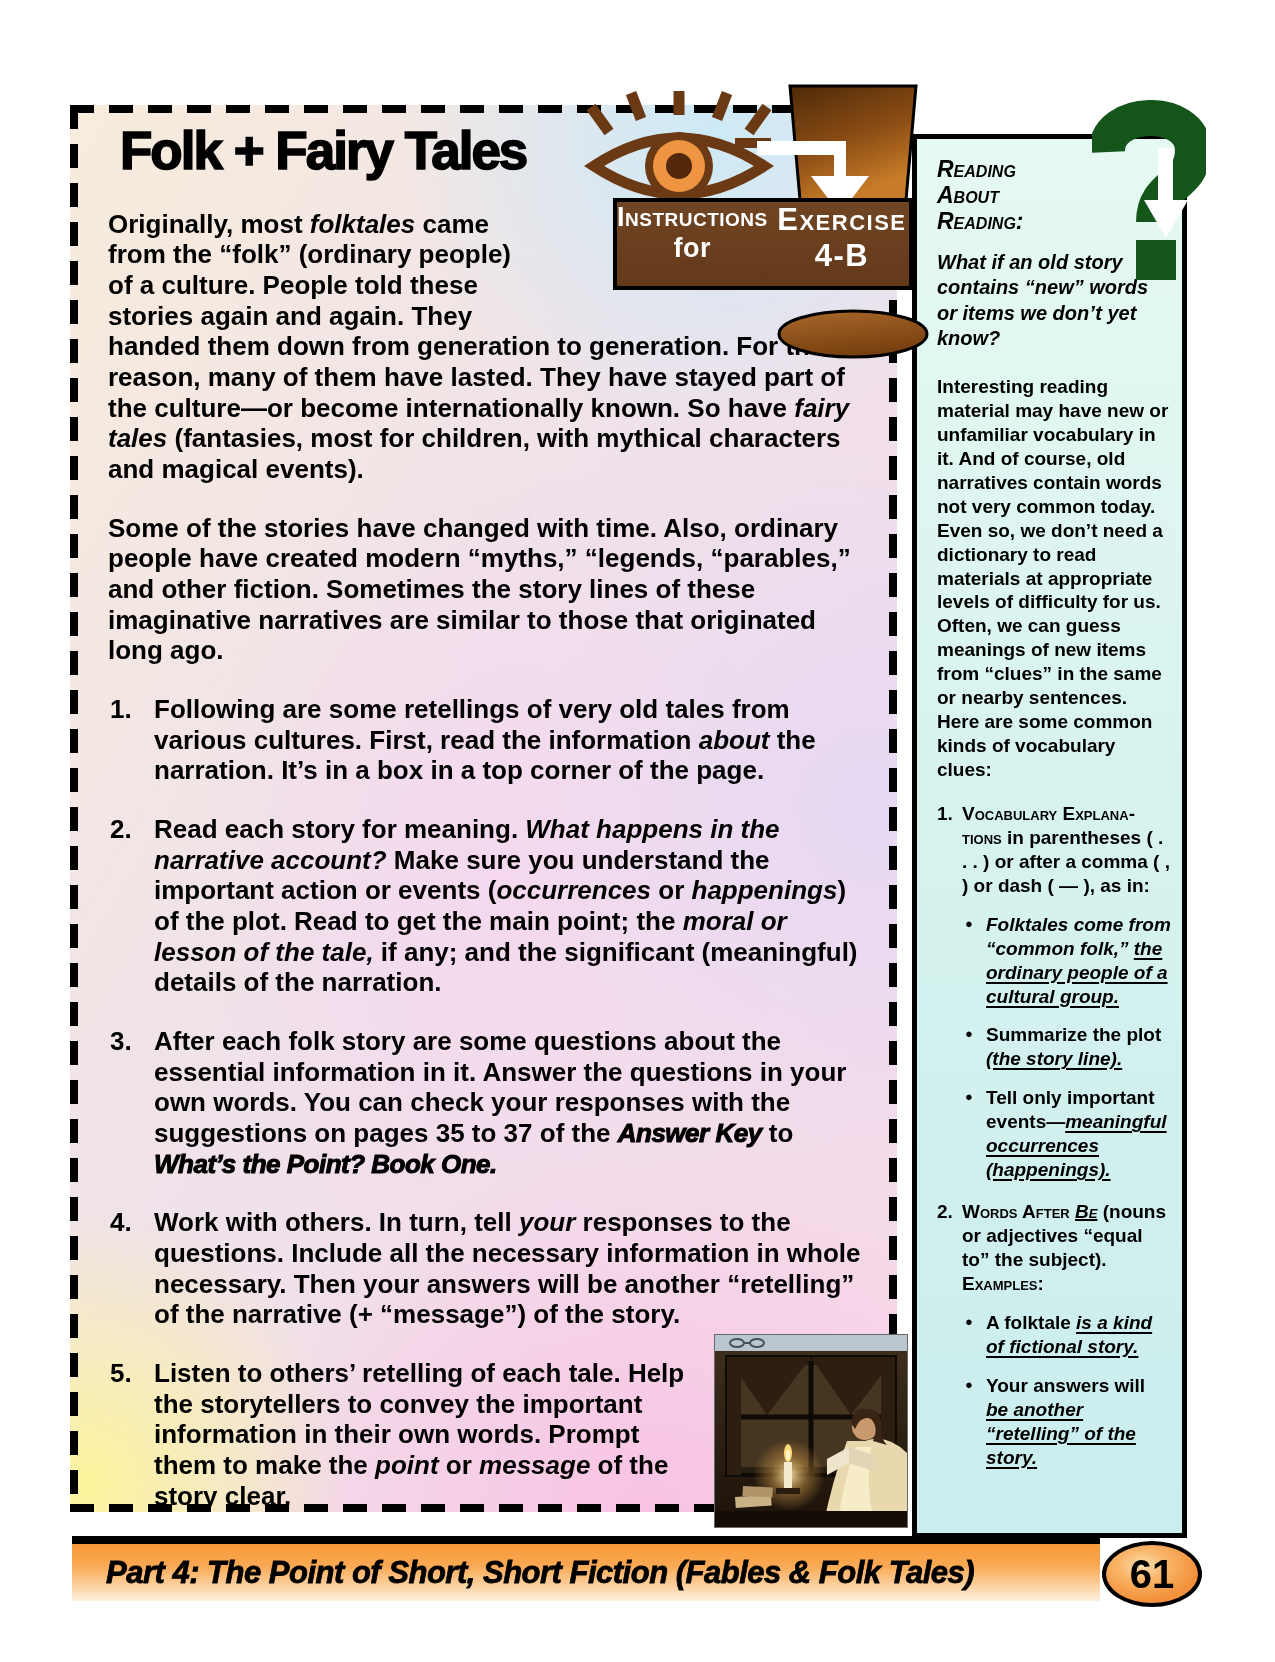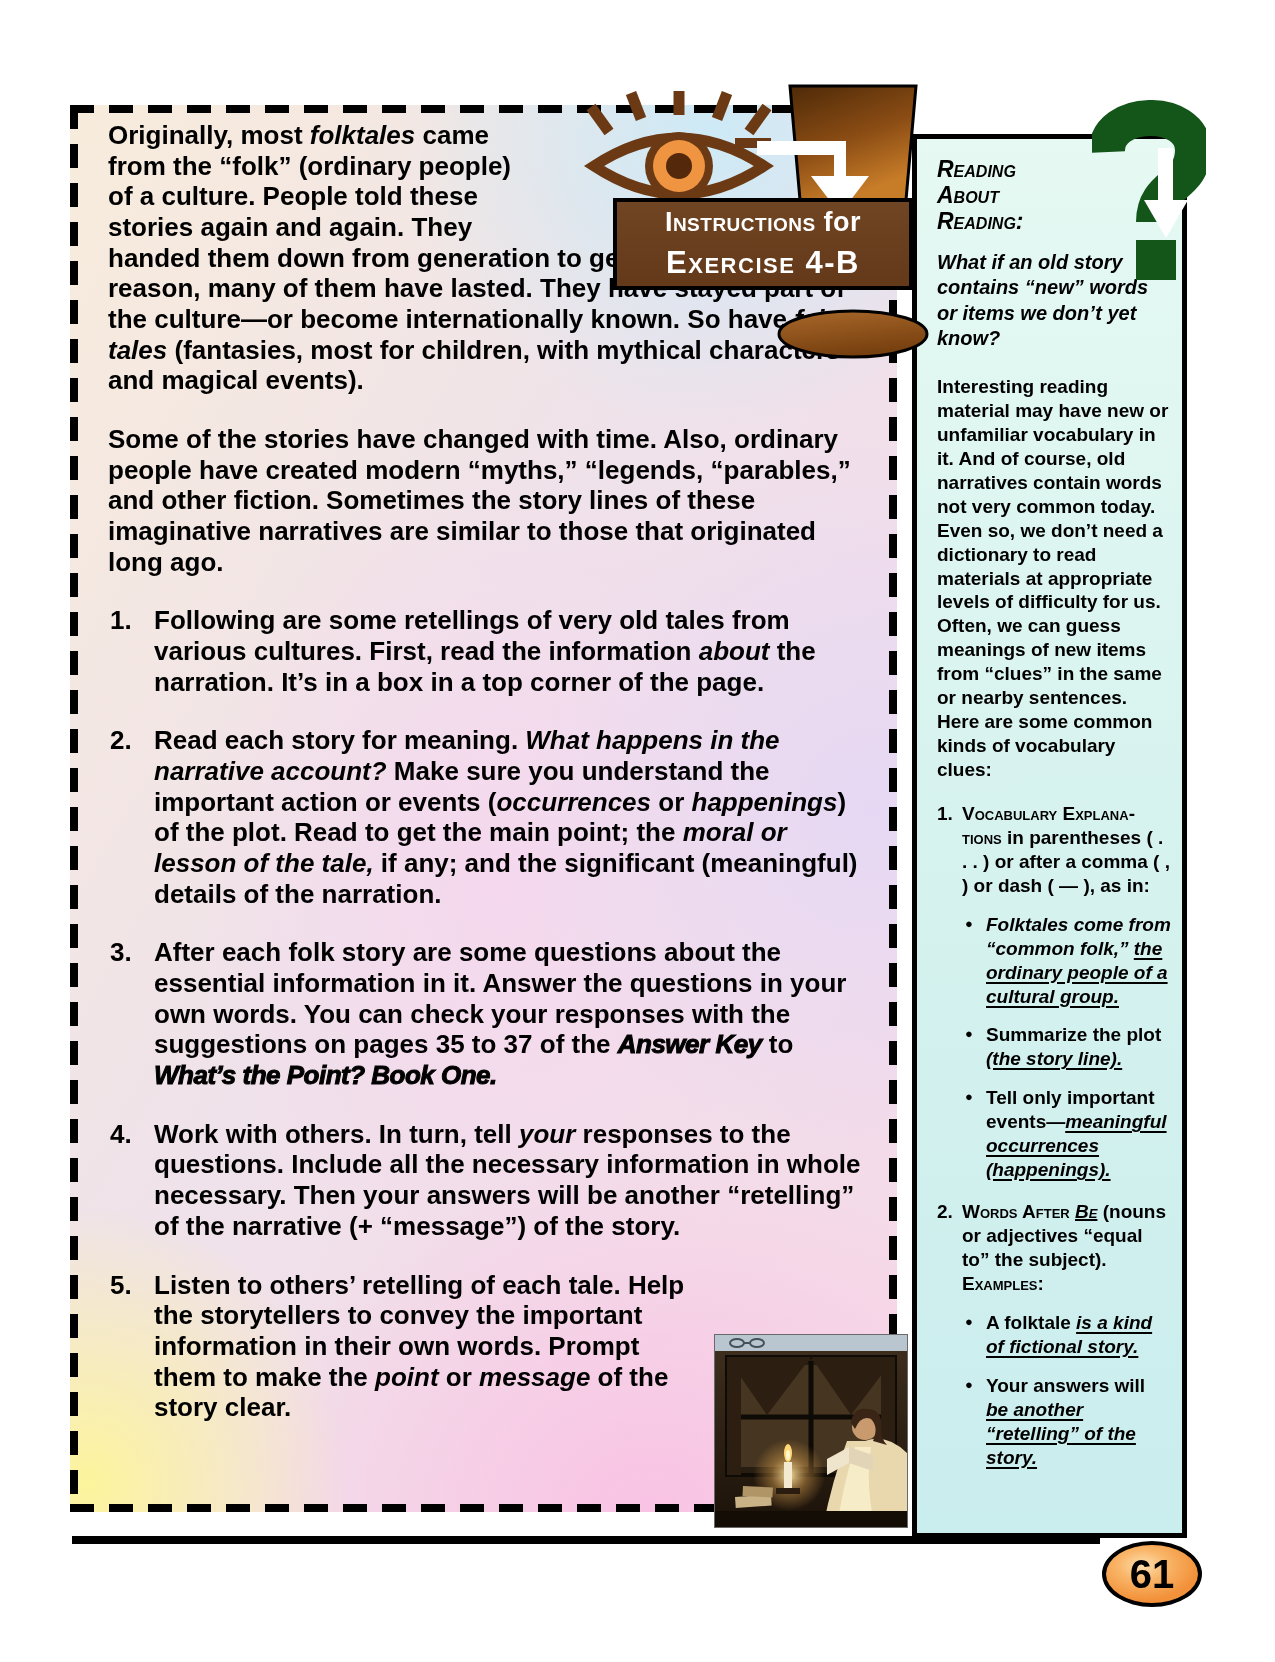--- a/index.html
+++ b/index.html
@@ -34,21 +34,21 @@
   .rt-i{font-style:italic;}
   .rt-iu{font-style:italic;text-decoration:underline;text-underline-offset:3px;text-decoration-thickness:2px;}
   .rt-sc{font-variant:small-caps;}
   .rt-sciu{font-variant:small-caps;font-style:italic;text-decoration:underline;text-decoration-thickness:2px;}
   .rt-h{font-weight:900;font-style:italic;letter-spacing:-0.5px;-webkit-text-stroke:1px #000;}
 
   
   .instructions{position:absolute;left:613px;top:198px;width:300px;height:92px;z-index:6;
       background:linear-gradient(180deg,#6f4523 0%,#64391a 100%);border:4px solid #000;
       box-sizing:border-box;color:#fff;text-align:center;
-      display:flex;flex-direction:column;justify-content:center;gap:7px;}
+      display:flex;flex-direction:row;justify-content:center;gap:7px;}
   .instr-line1{font-size:27px;font-weight:bold;letter-spacing:0.5px;}
   .instr-line2{font-size:31px;font-weight:bold;letter-spacing:1.5px;}
 
   
   .eye-svg{position:absolute;left:578px;top:90px;z-index:5;}
   .funnel-svg{position:absolute;left:735px;top:84px;z-index:5;}
   .qmark-svg{position:absolute;left:1092px;top:100px;z-index:8;}
 
   
   .sidebar{position:absolute;left:912px;top:134px;width:275px;height:1404px;z-index:2;
@@ -86,20 +86,21 @@
 
 <div class="canvas">
 
   <div class="main-box"></div>
   <div class="dash-h" style="left:70px;top:105px;width:827px;"></div>
   <div class="dash-h" style="left:70px;top:1504px;width:827px;"></div>
   <div class="dash-v" style="left:70px;top:105px;height:1407px;"></div>
   <div class="dash-v" style="left:889px;top:105px;height:1407px;"></div>
 
   <div class="main-content">
+    <div class="page-title">Folk + Fairy Tales</div>
 
     <div class="spacer-instructions"></div>
     <p class="para"><span>Originally, most </span><span class="rt-i">folktales</span><span> came from the “folk” (ordinary people) of a culture. People told these stories again and again. They handed them down from generation to generation. For this reason, many of them have lasted. They have stayed part of the culture—or become internationally known.  So have </span><span class="rt-i">fairy tales</span><span> (fantasies, most for children, with mythical characters and magical events).</span></p>
     <p class="para"><span>Some of the stories have changed with time. Also, ordinary people have created modern “myths,” “legends, “parables,” and other fiction. Sometimes the story lines of these imaginative narratives are similar to those that originated long ago.</span></p>
 
     <div class="li">
       <span class="num">1.</span>
       <span class="li-text"><span>Following are some retellings of very old tales from various cultures. First, read the information </span><span class="rt-i">about</span><span> the narration. It’s in a box in a top corner of the page.</span></span>
     </div>
     <div class="li">
@@ -242,17 +243,20 @@
       <polygon points="134,112 158,120 158,136 134,128" fill="#e2d4b6"></polygon>
     </g>
     <g>
       <rect x="20" y="162" width="36" height="11" fill="#c9b286" transform="rotate(-4 20 162)"></rect>
       <rect x="28" y="151" width="30" height="10" fill="#b09566" transform="rotate(3 28 151)"></rect>
     </g>
     <rect x="0" y="176" width="192" height="16" fill="#140d06"></rect>
   </svg>
 
   <div class="footer-rule"></div>
+  <div class="footer-bar">
+    <span class="footer-text">Part 4: The Point of Short, Short Fiction (Fables &amp; Folk Tales)</span>
+  </div>
   <div class="page-badge">
     <span>61</span>
   </div>
 
 </div>
 
 </body></html>

